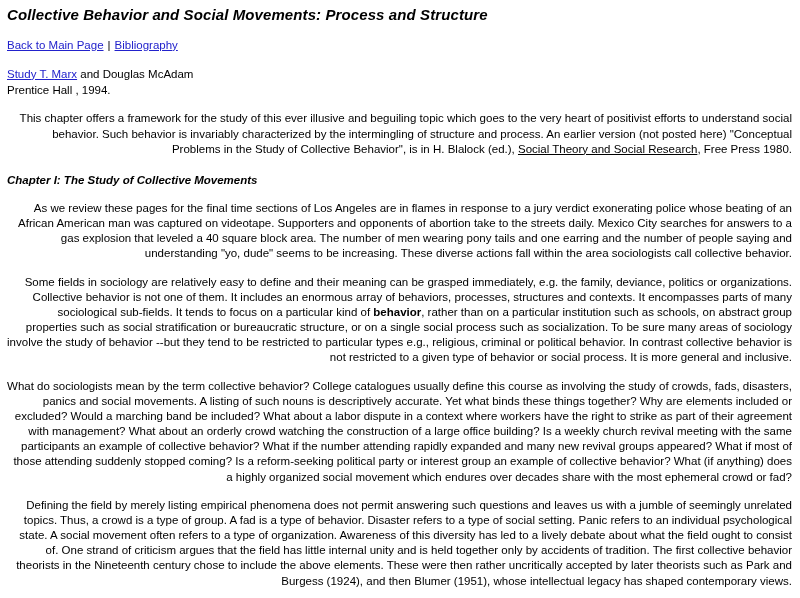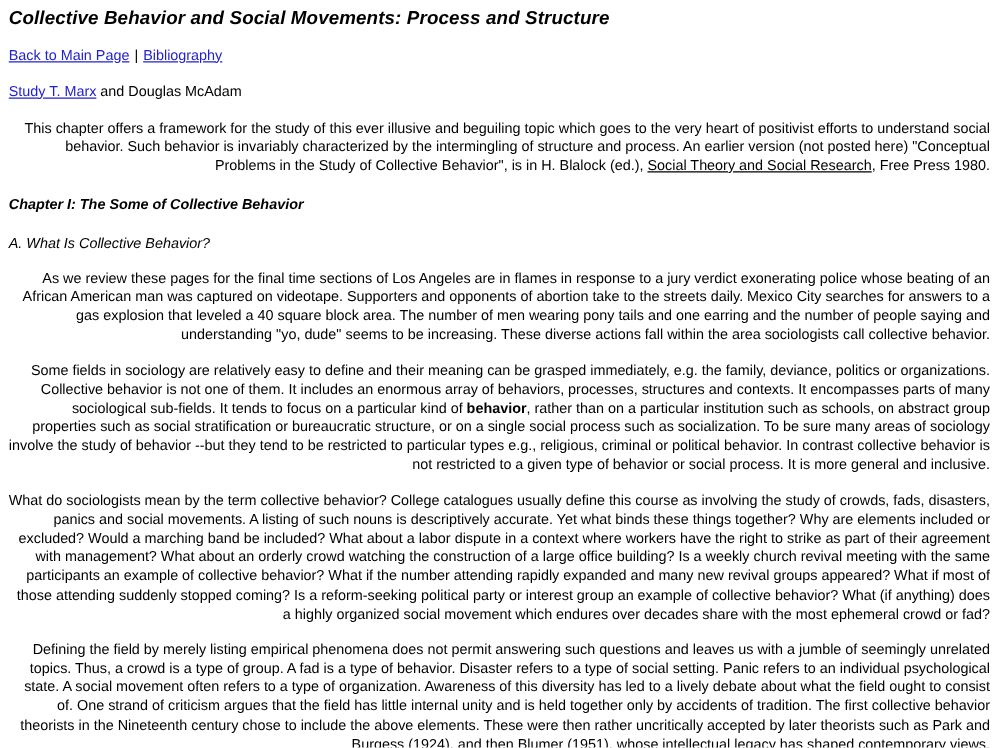--- a/index.html
+++ b/index.html
@@ -84,27 +84,27 @@
 <div class="page">
 
   <h1 class="doc-title">Collective Behavior and Social Movements: Process and Structure</h1>
 
   <div class="navbar">
     <a href="#">Back to Main Page</a><span class="sep">|</span><a href="#">Bibliography</a>
   </div>
 
   <div class="byline">
     <div><a href="#" class="inline-link">Study T. Marx</a><span> and Douglas McAdam</span></div>
+    <div>Prentice Hall , 1994.</div>
   </div>
 
   <p class="body-text"><span>This chapter offers a framework for the study of this ever illusive and beguiling topic which goes to the very heart of positivist efforts to understand social behavior. Such behavior is invariably characterized by the intermingling of structure and process. An earlier version (not posted here) "Conceptual Problems in the Study of Collective Behavior", is in H. Blalock (ed.), </span><span class="underlined-title">Social Theory and Social Research</span><span>, Free Press 1980.</span></p>
 
-  <h2 class="chapter-heading">Chapter I: The Some of Collective Behavior</h2>
+  <h2 class="chapter-heading">Chapter I: The Study of Collective Movements</h2>
 
-  <h3 class="section-heading">A. What Is Collective Behavior?</h3>
 
   <p class="body-text section-body">As we review these pages for the final time sections of Los Angeles are in flames in response to a jury verdict exonerating police whose beating of an African American man was captured on videotape. Supporters and opponents of abortion take to the streets daily. Mexico City searches for answers to a gas explosion that leveled a 40 square block area. The number of men wearing pony tails and one earring and the number of people saying and understanding "yo, dude" seems to be increasing. These diverse actions fall within the area sociologists call collective behavior.</p>
 
   <p class="body-text"><span>Some fields in sociology are relatively easy to define and their meaning can be grasped immediately, e.g. the family, deviance, politics or organizations. Collective behavior is not one of them. It includes an enormous array of behaviors, processes, structures and contexts. It encompasses parts of many sociological sub-fields. It tends to focus on a particular kind of </span><strong class="emph">behavior</strong><span>, rather than on a particular institution such as schools, on abstract group properties such as social stratification or bureaucratic structure, or on a single social process such as socialization. To be sure many areas of sociology involve the study of behavior --but they tend to be restricted to particular types e.g., religious, criminal or political behavior. In contrast collective behavior is not restricted to a given type of behavior or social process. It is more general and inclusive.</span></p>
 
   <p class="body-text">What do sociologists mean by the term collective behavior? College catalogues usually define this course as involving the study of crowds, fads, disasters, panics and social movements. A listing of such nouns is descriptively accurate. Yet what binds these things together? Why are elements included or excluded? Would a marching band be included? What about a labor dispute in a context where workers have the right to strike as part of their agreement with management? What about an orderly crowd watching the construction of a large office building? Is a weekly church revival meeting with the same participants an example of collective behavior? What if the number attending rapidly expanded and many new revival groups appeared? What if most of those attending suddenly stopped coming? Is a reform-seeking political party or interest group an example of collective behavior? What (if anything) does a highly organized social movement which endures over decades share with the most ephemeral crowd or fad?</p>
 
   <p class="body-text">Defining the field by merely listing empirical phenomena does not permit answering such questions and leaves us with a jumble of seemingly unrelated topics. Thus, a crowd is a type of group. A fad is a type of behavior. Disaster refers to a type of social setting. Panic refers to an individual psychological state. A social movement often refers to a type of organization. Awareness of this diversity has led to a lively debate about what the field ought to consist of. One strand of criticism argues that the field has little internal unity and is held together only by accidents of tradition. The first collective behavior theorists in the Nineteenth century chose to include the above elements. These were then rather uncritically accepted by later theorists such as Park and Burgess (1924), and then Blumer (1951), whose intellectual legacy has shaped contemporary views.</p>
 
 </div>

